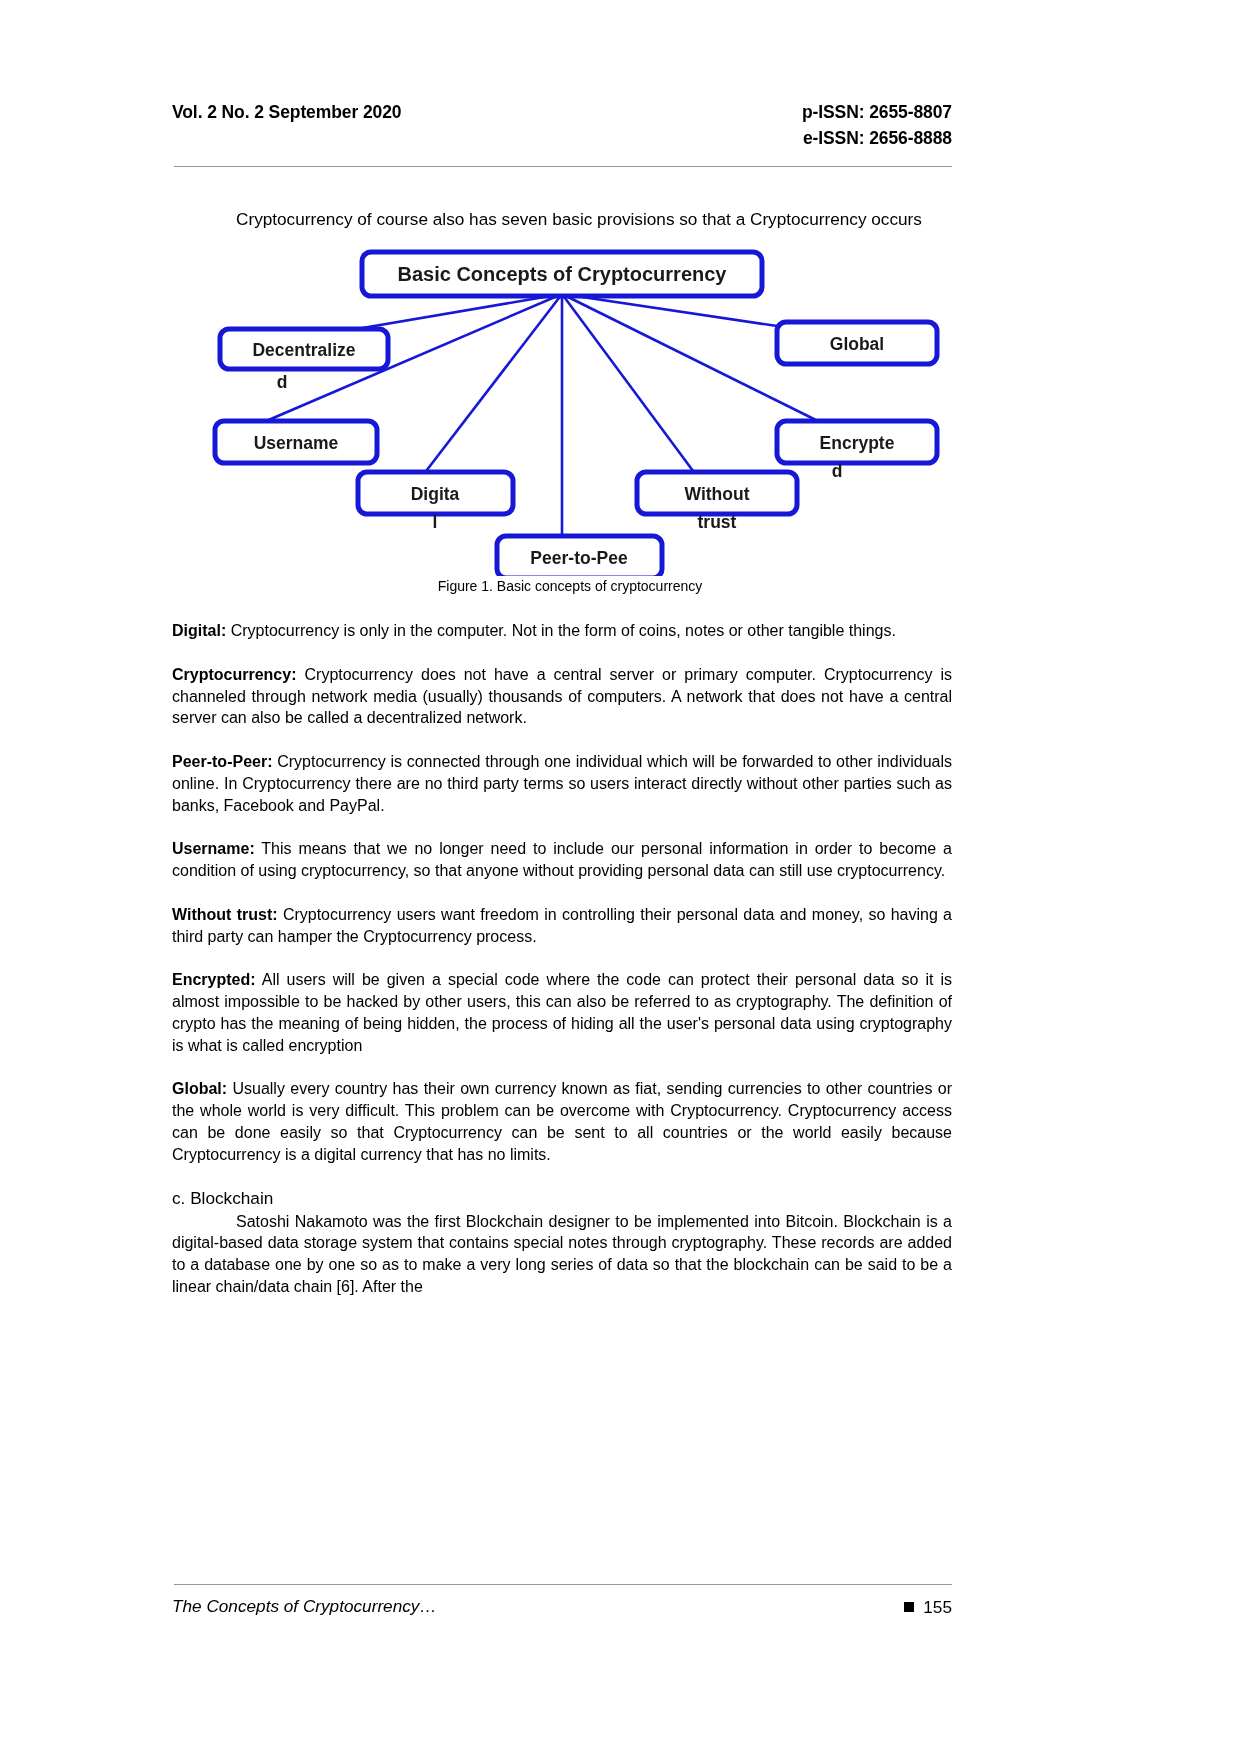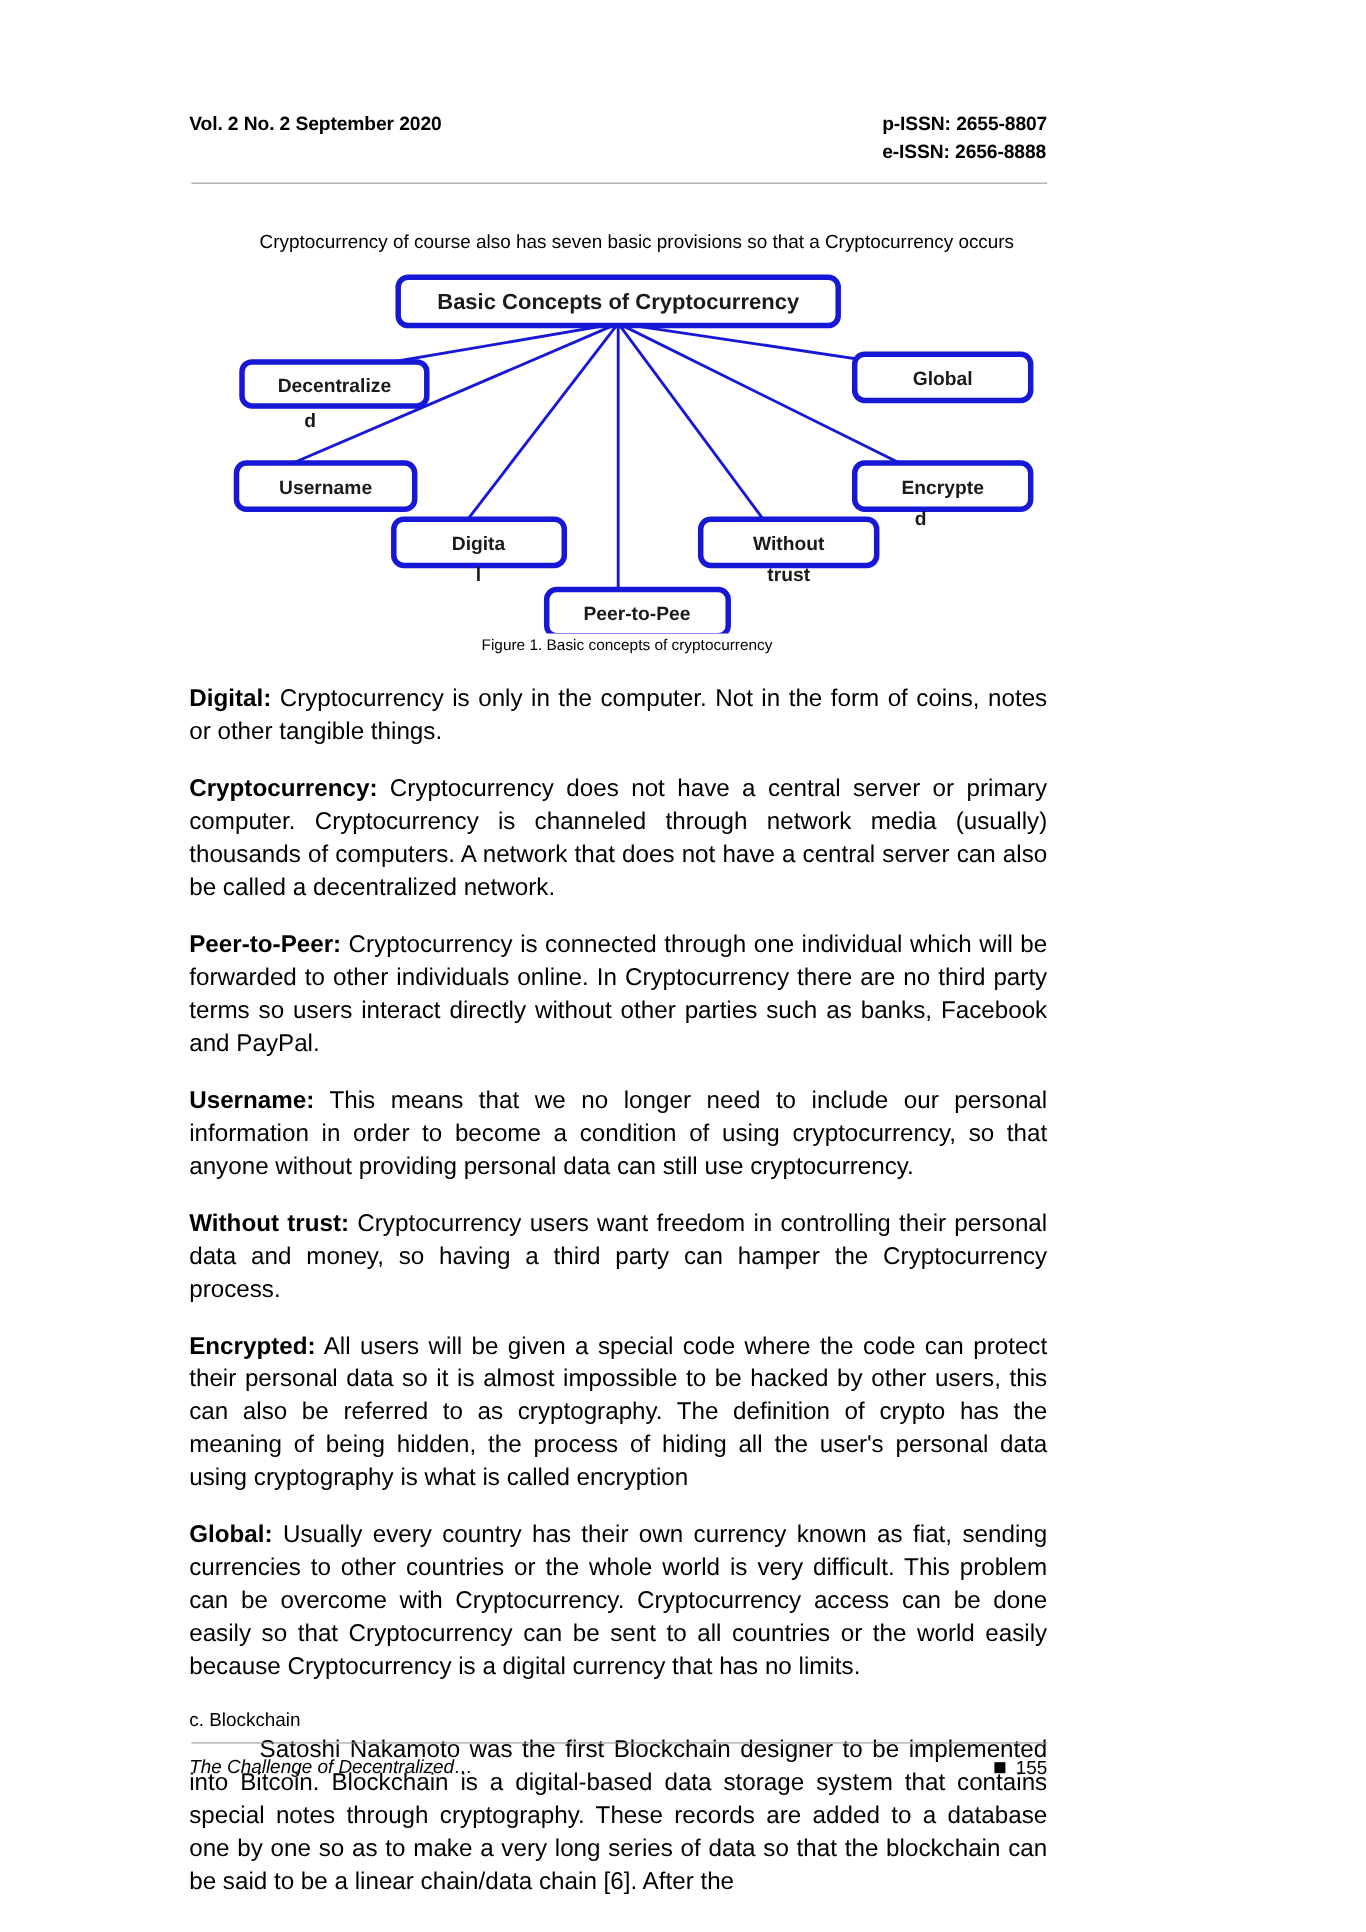--- a/index.html
+++ b/index.html
@@ -29,21 +29,21 @@
     display: flex;
     justify-content: space-between;
     align-items: flex-start;
   }
   .header-left, .header-right {
     font-size: 17.5px;
     font-weight: bold;
     line-height: 1.47;
     letter-spacing: -0.1px;
   }
-  .header-right { }
+  .header-right { text-align: right; }
   .header-rule {
     position: absolute;
     left: 174px;
     top: 166px;
     width: 778px;
     height: 1px;
     background: #999999;
   }
 
   
@@ -79,21 +79,21 @@
 
   
   .body-col {
     position: absolute;
     left: 172px;
     top: 620px;
     width: 780px;
   }
   p.para {
     margin: 0 0 22px 0;
-    font-size: 22px;
+    font-size: 16px;
     line-height: 1.36;
     text-align: justify;
   }
   .lead { font-weight: bold; }
 
   h3.subhead {
     margin: 0 0 0 0;
     font-size: 17.2px;
     font-weight: normal;
     line-height: 1.36;
@@ -223,20 +223,20 @@
     <p class="para"><span class="lead">Global:</span><span> Usually every country has their own currency known as fiat, sending currencies to other countries or the whole world is very difficult. This problem can be overcome with Cryptocurrency. Cryptocurrency access can be done easily so that Cryptocurrency can be sent to all countries or the world easily because Cryptocurrency is a digital currency that has no limits.</span></p>
 
     <h3 class="subhead">c. Blockchain</h3>
 
     <p class="para body-indent">Satoshi Nakamoto was the first Blockchain designer to be implemented into Bitcoin. Blockchain is a digital-based data storage system that contains special notes through cryptography. These records are added to a database one by one so as to make a very long series of data so that the blockchain can be said to be a linear chain/data chain [6]. After the</p>
 
   </div>
 
   <div class="footer-rule"></div>
   <div class="footer">
-    <div class="footer-left">The Challenge of Decentralized…</div>
+    <div class="footer-left">The Concepts of Cryptocurrency…</div>
     <div class="footer-right">
       <span class="sq"></span>
       <span>155</span>
     </div>
   </div>
 
 </div>
 
 </body></html>

